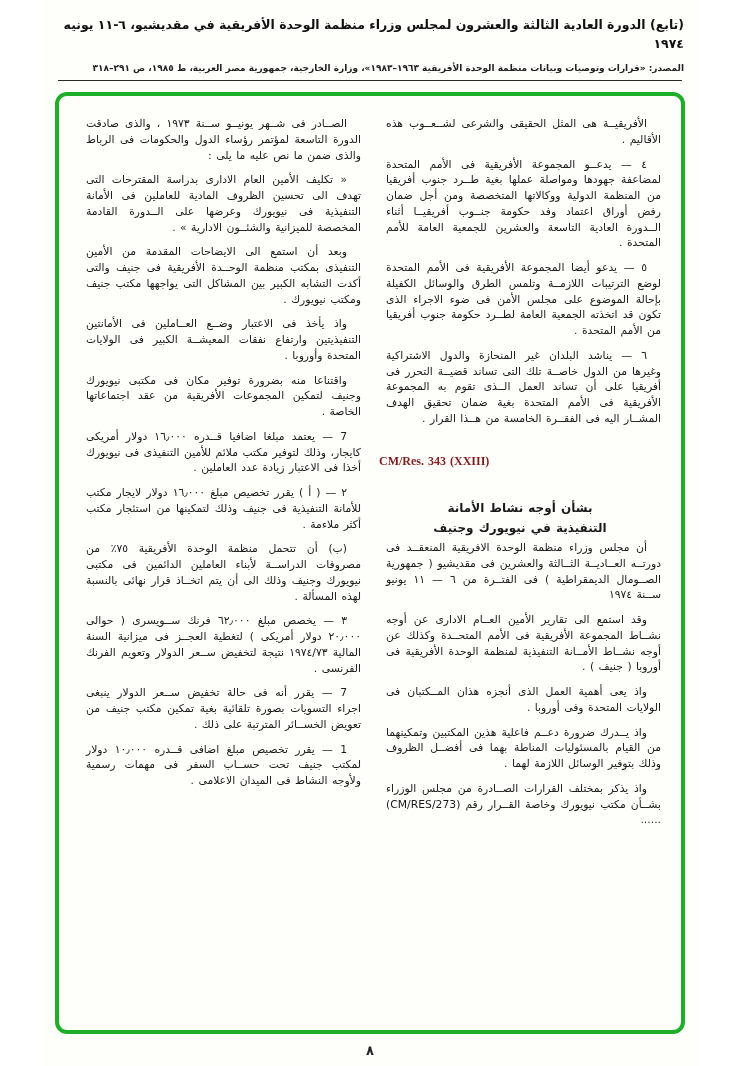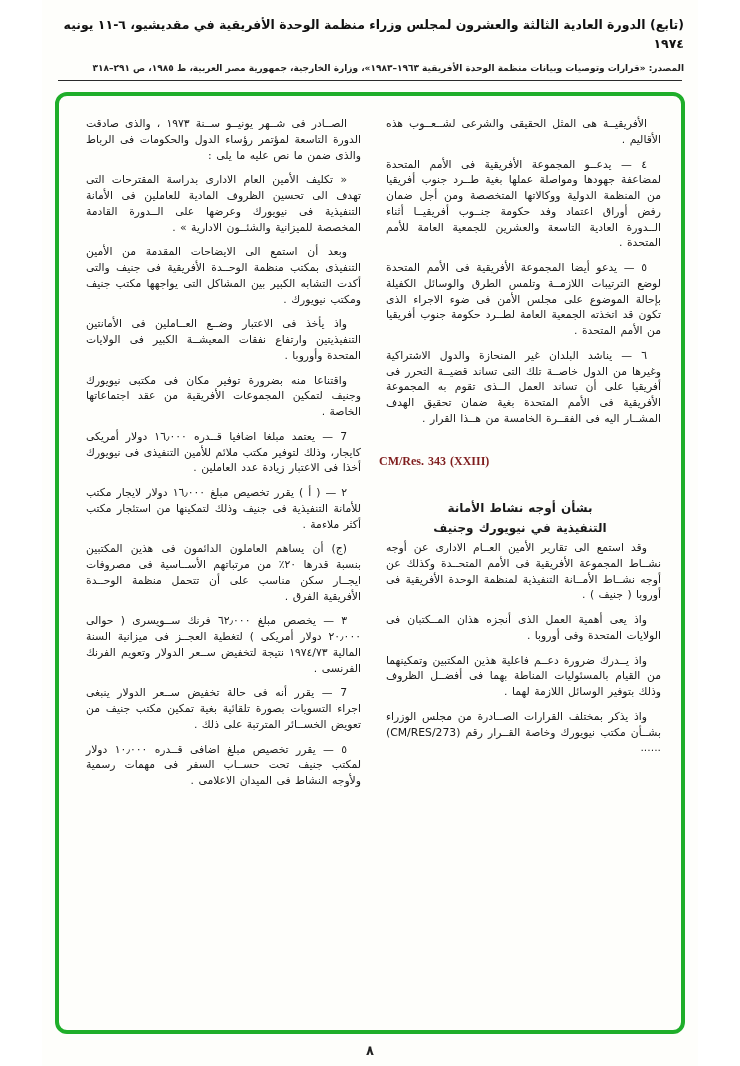--- a/index.html
+++ b/index.html
@@ -118,36 +118,37 @@
   <div class="content-box">
     <div class="columns">
       <div class="col">
           <p class="para">الأفريقيــة هى المثل الحقيقى والشرعى لشــعــوب هذه الأقاليم .</p>
           <p class="para">٤ — يدعــو المجموعة الأفريقية فى الأمم المتحدة لمضاعفة جهودها ومواصلة عملها بغية طــرد جنوب أفريقيا من المنظمة الدولية ووكالاتها المتخصصة ومن أجل ضمان رفض أوراق اعتماد وفد حكومة جنــوب أفريقيــا أثناء الــدورة العادية التاسعة والعشرين للجمعية العامة للأمم المتحدة .</p>
           <p class="para">٥ — يدعو أيضا المجموعة الأفريقية فى الأمم المتحدة لوضع الترتيبات اللازمــة وتلمس الطرق والوسائل الكفيلة بإحالة الموضوع على مجلس الأمن فى ضوء الاجراء الذى تكون قد اتخذته الجمعية العامة لطــرد حكومة جنوب أفريقيا من الأمم المتحدة .</p>
           <p class="para">٦ — يناشد البلدان غير المنحازة والدول الاشتراكية وغيرها من الدول خاصــة تلك التى تساند قضيــة التحرر فى أفريقيا على أن تساند العمل الــذى تقوم به المجموعة الأفريقية فى الأمم المتحدة بغية ضمان تحقيق الهدف المشــار اليه فى الفقــرة الخامسة من هــذا القرار .</p>
           <p class="para ref">CM/Res. 343 (XXIII)</p>
           <p class="para subheading">بشأن أوجه نشاط الأمانة</p>
           <p class="para subheading last">التنفيذية في نيويورك وجنيف</p>
+          <p class="para">أن مجلس وزراء منظمة الوحدة الافريقية المنعقــد فى دورتــه العــاديــة الثــالثة والعشرين فى مقديشيو ( جمهورية الصــومال الديمقراطية ) فى الفتــرة من ٦ — ١١ يونيو ســنة ١٩٧٤</p>
           <p class="para">وقد استمع الى تقارير الأمين العــام الادارى عن أوجه نشــاط المجموعة الأفريقية فى الأمم المتحــدة وكذلك عن أوجه نشــاط الأمــانة التنفيذية لمنظمة الوحدة الأفريقية فى أوروبا ( جنيف ) .</p>
           <p class="para">واذ يعى أهمية العمل الذى أنجزه هذان المــكتبان فى الولايات المتحدة وفى أوروبا .</p>
           <p class="para">واذ يــدرك ضرورة دعــم فاعلية هذين المكتبين وتمكينهما من القيام بالمسئوليات المناطة بهما فى أفضــل الظروف وذلك بتوفير الوسائل اللازمة لهما .</p>
           <p class="para">واذ يذكر بمختلف القرارات الصــادرة من مجلس الوزراء بشــأن مكتب نيويورك وخاصة القــرار رقم (CM/RES/273) ......</p>
         </div>
       <div class="col">
           <p class="para">الصــادر فى شــهر يونيــو ســنة ١٩٧٣ ، والذى صادقت الدورة التاسعة لمؤتمر رؤساء الدول والحكومات فى الرباط والذى ضمن ما نص عليه ما يلى :</p>
           <p class="para">« تكليف الأمين العام الادارى بدراسة المقترحات التى تهدف الى تحسين الظروف المادية للعاملين فى الأمانة التنفيذية فى نيويورك وعرضها على الــدورة القادمة المخصصة للميزانية والشئــون الادارية » .</p>
           <p class="para">وبعد أن استمع الى الايضاحات المقدمة من الأمين التنفيذى بمكتب منظمة الوحــدة الأفريقية فى جنيف والتى أكدت التشابه الكبير بين المشاكل التى يواجهها مكتب جنيف ومكتب نيويورك .</p>
           <p class="para">واذ يأخذ فى الاعتبار وضــع العــاملين فى الأمانتين التنفيذيتين وارتفاع نفقات المعيشــة الكبير فى الولايات المتحدة وأوروبا .</p>
           <p class="para">واقتناعا منه بضرورة توفير مكان فى مكتبى نيويورك وجنيف لتمكين المجموعات الأفريقية من عقد اجتماعاتها الخاصة .</p>
           <p class="para">7 — يعتمد مبلغا اضافيا قــدره ١٦٫٠٠٠ دولار أمريكى كايجار، وذلك لتوفير مكتب ملائم للأمين التنفيذى فى نيويورك أخذا فى الاعتبار زيادة عدد العاملين .</p>
           <p class="para">٢ — ( أ ) يقرر تخصيص مبلغ ١٦٫٠٠٠ دولار لايجار مكتب للأمانة التنفيذية فى جنيف وذلك لتمكينها من استئجار مكتب أكثر ملاءمة .</p>
-          <p class="para">(ج) أن يساهم العاملون الدائمون فى هذين المكتبين بنسبة قدرها ٢٠٪ من مرتباتهم الأســاسية فى مصروفات ايجــار سكن مناسب على أن تتحمل منظمة الوحــدة الأفريقية الفرق .</p>
+          <p class="para">(ب) أن تتحمل منظمة الوحدة الأفريقية ٧٥٪ من مصروفات الدراســة لأبناء العاملين الدائمين فى مكتبى نيويورك وجنيف وذلك الى أن يتم اتخــاذ قرار نهائى بالنسبة لهذه المسألة .</p>
           <p class="para">٣ — يخصص مبلغ ٦٢٫٠٠٠ فرنك ســويسرى ( حوالى ٢٠٫٠٠٠ دولار أمريكى ) لتغطية العجــز فى ميزانية السنة المالية ١٩٧٤/٧٣ نتيجة لتخفيض ســعر الدولار وتعويم الفرنك الفرنسى .</p>
           <p class="para">7 — يقرر أنه فى حالة تخفيض ســعر الدولار ينبغى اجراء التسويات بصورة تلقائية بغية تمكين مكتب جنيف من تعويض الخســائر المترتبة على ذلك .</p>
-          <p class="para">٥ — يقرر تخصيص مبلغ اضافى قــدره ١٠٫٠٠٠ دولار لمكتب جنيف تحت حســاب السفر فى مهمات رسمية ولأوجه النشاط فى الميدان الاعلامى .</p>
+          <p class="para">1 — يقرر تخصيص مبلغ اضافى قــدره ١٠٫٠٠٠ دولار لمكتب جنيف تحت حســاب السفر فى مهمات رسمية ولأوجه النشاط فى الميدان الاعلامى .</p>
         </div>
     </div>
   </div>
 
   <div class="page-number">٨</div>
 
 </div>
 
 </body></html>

